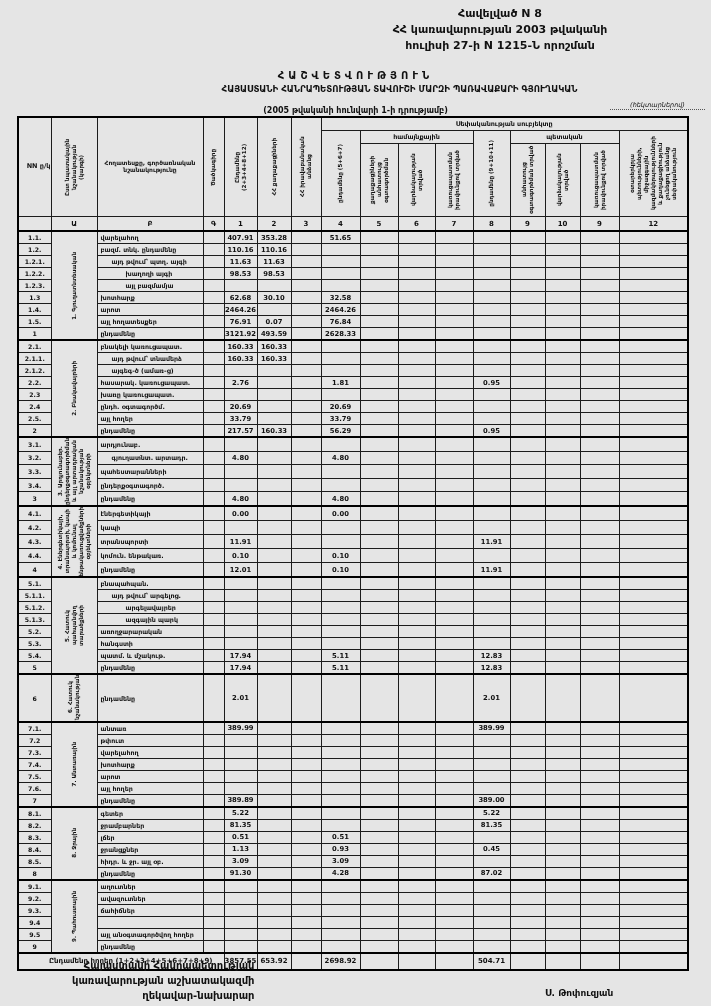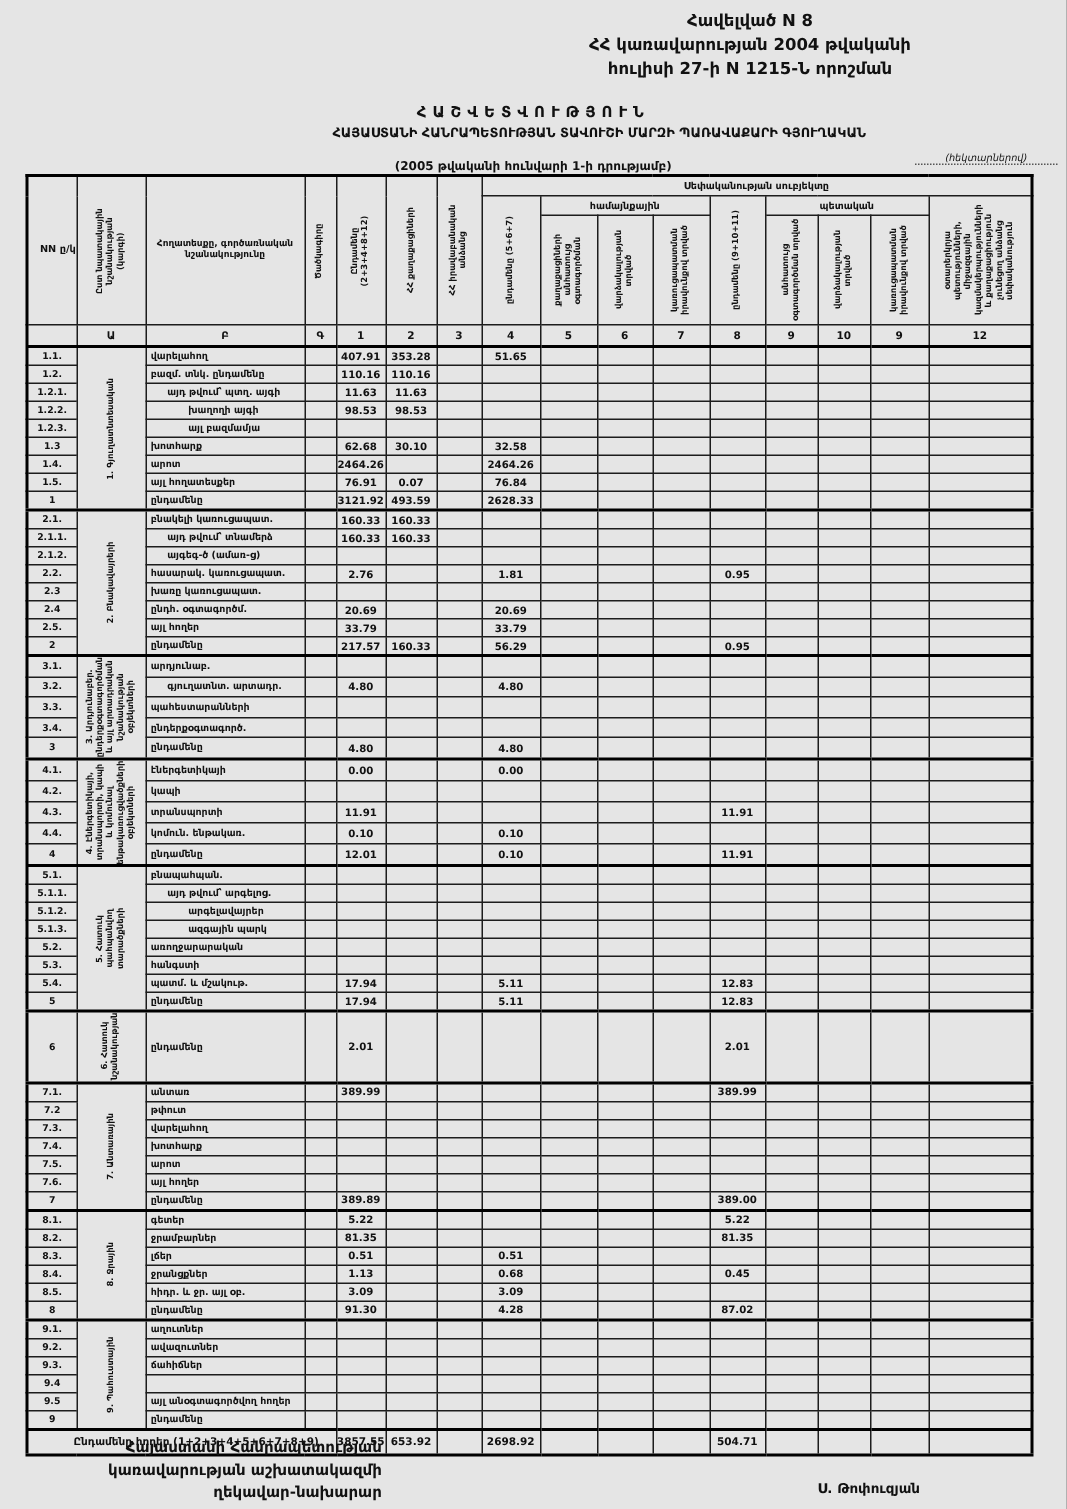--- a/index.html
+++ b/index.html
@@ -41,21 +41,21 @@
   .footer{position:absolute;top:958px;left:72px;font-size:10px;font-weight:bold;line-height:1.5;text-align:right;}
   .sign{position:absolute;top:988px;left:545px;font-size:9px;font-weight:bold;}
 </style>
 </head>
 <body>
 
 <div class="page">
 
   <div class="hdr-right">
     <div>Հավելված N 8</div>
-    <div>ՀՀ կառավարության 2004 թվականի</div>
+    <div>ՀՀ կառավարության 2003 թվականի</div>
     <div>հուլիսի 27-ի  N 1215-Ն որոշման</div>
   </div>
 
   <div class="title">ՀԱՇՎԵՏՎՈՒԹՅՈՒՆ</div>
   <div class="sub sub1">ՀԱՅԱՍՏԱՆԻ ՀԱՆՐԱՊԵՏՈՒԹՅԱՆ ՏԱՎՈՒՇԻ ՄԱՐԶԻ ՊԱՌԱՎԱՔԱՐԻ ԳՅՈՒՂԱԿԱՆ</div>
   <div class="sub sub3">(2005 թվականի հունվարի 1-ի դրությամբ)</div>
   <div class="units">(հեկտարներով)</div>
 
   <table id="report-table">
       <colgroup>
@@ -956,21 +956,21 @@
           <td class="num"></td>
           <td class="num"></td>
         </tr>
         <tr>
           <td class="no">8.4.</td>
           <td class="lbl">ջրանցքներ</td>
           <td class="num"></td>
           <td class="num">1.13</td>
           <td class="num"></td>
           <td class="num"></td>
-          <td class="num">0.68</td>
+          <td class="num">0.93</td>
           <td class="num"></td>
           <td class="num"></td>
           <td class="num"></td>
           <td class="num">0.45</td>
           <td class="num"></td>
           <td class="num"></td>
           <td class="num"></td>
           <td class="num"></td>
         </tr>
         <tr>

